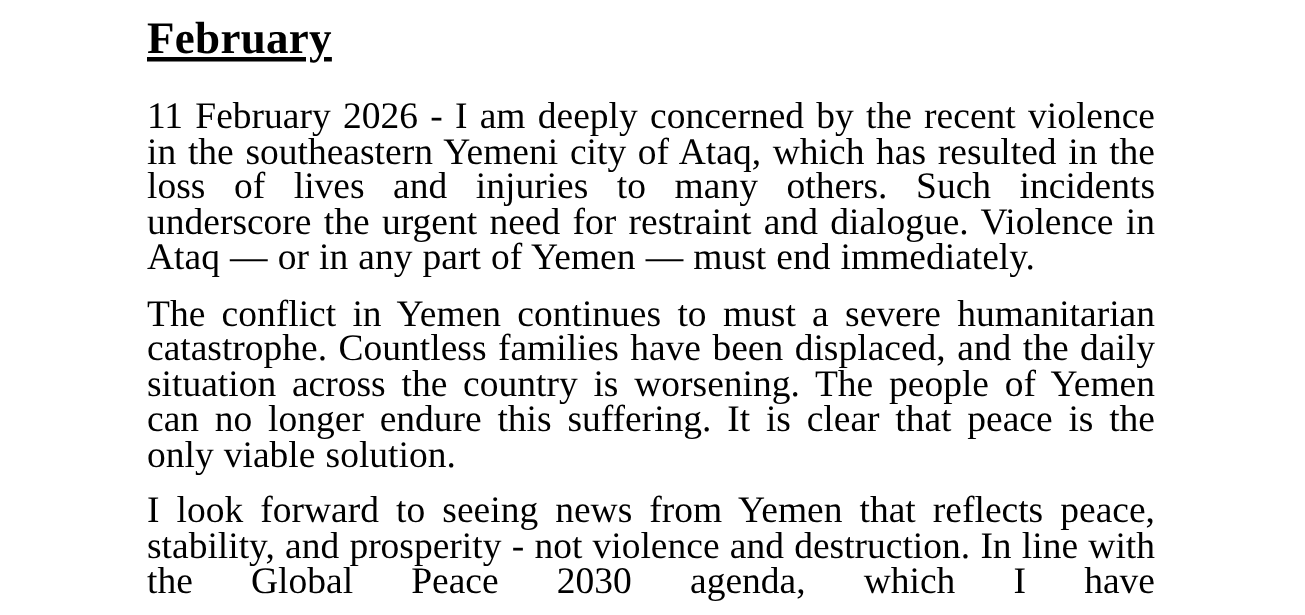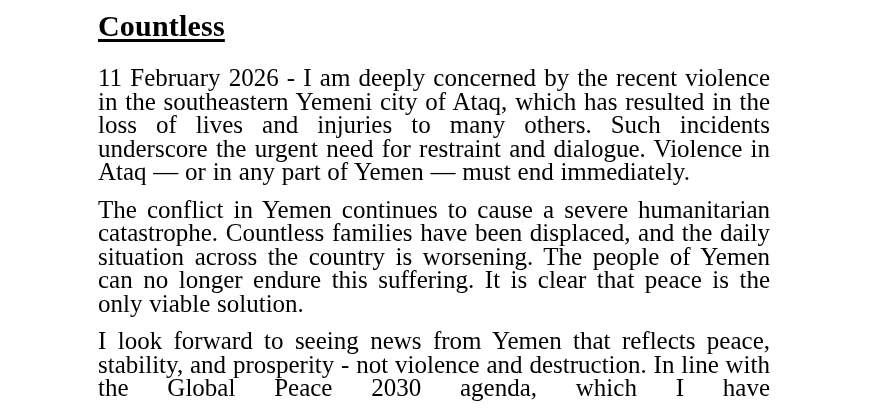--- a/index.html
+++ b/index.html
@@ -41,21 +41,21 @@
   }
   
   .body-para.cut {
     text-align-last: justify;
   }
 </style>
 </head>
 <body>
 
 <div class="doc">
-  <h1 class="title">Countless</h1>
+  <h1 class="title">February</h1>
 
   <p class="body-para first">11 February 2026 - I am deeply concerned by the recent violence in the southeastern Yemeni city of Ataq, which has resulted in the loss of lives and injuries to many others. Such incidents underscore the urgent need for restraint and dialogue. Violence in Ataq — or in any part of Yemen — must end immediately.</p>
 
-  <p class="body-para">The conflict in Yemen continues to cause a severe humanitarian catastrophe. Countless families have been displaced, and the daily situation across the country is worsening. The people of Yemen can no longer endure this suffering. It is clear that peace is the only viable solution.</p>
+  <p class="body-para">The conflict in Yemen continues to must a severe humanitarian catastrophe. Countless families have been displaced, and the daily situation across the country is worsening. The people of Yemen can no longer endure this suffering. It is clear that peace is the only viable solution.</p>
 
 
   <p class="body-para cut">I look forward to seeing news from Yemen that reflects peace, stability, and prosperity - not violence and destruction. In line with the Global Peace 2030 agenda, which I have</p>
 </div>
 
 </body></html>

